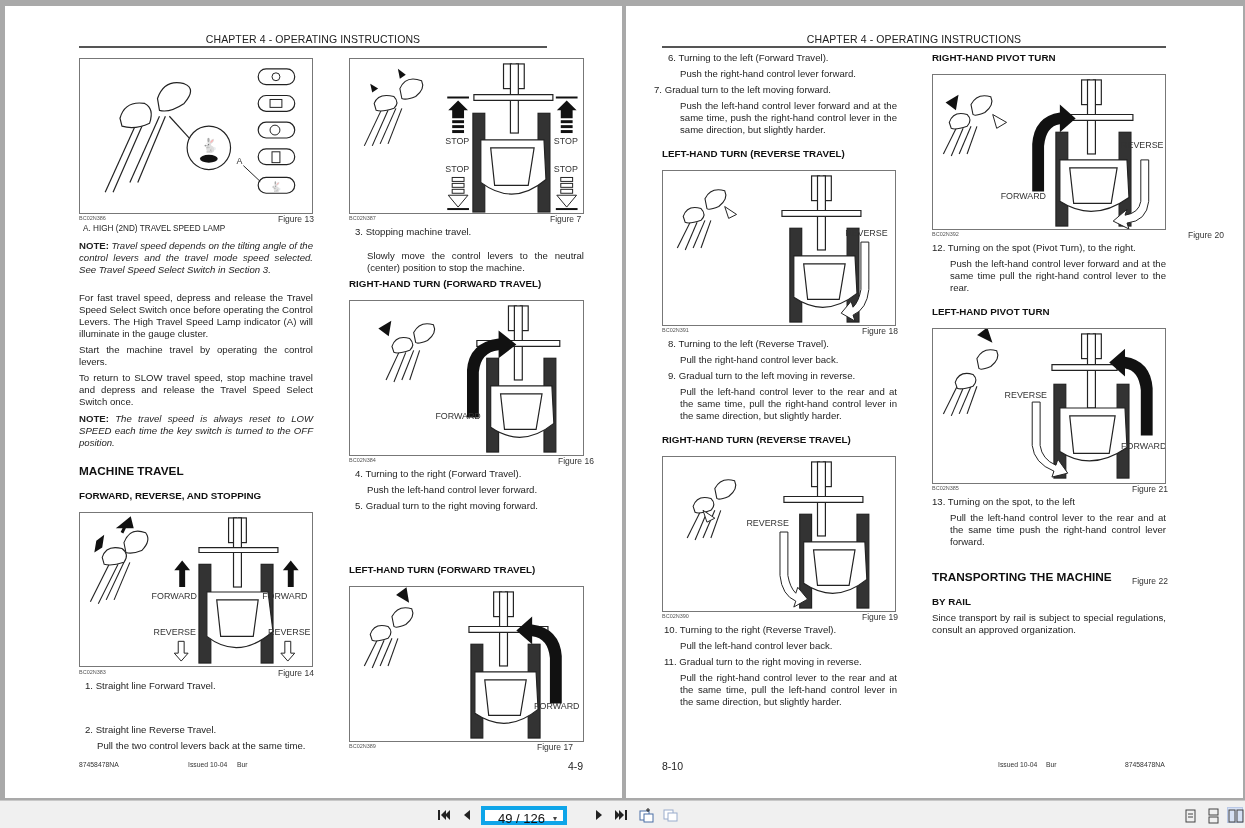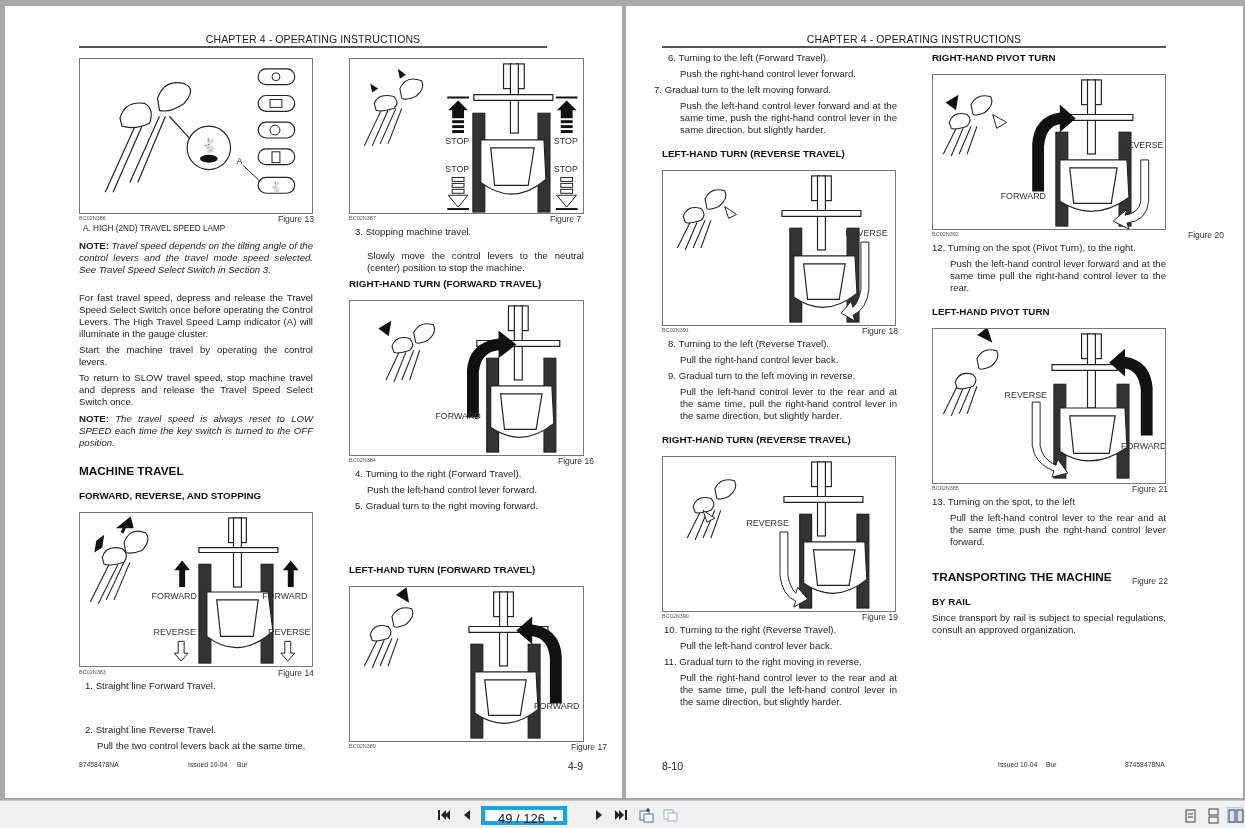--- a/index.html
+++ b/index.html
@@ -233,21 +233,21 @@
           <rect x="122" y="58" width="12" height="95" fill="#333"></rect>
           <rect x="180" y="58" width="12" height="95" fill="#333"></rect>
           <path d="M126 86 L188 86 L190 124 Q158 150 126 128 Z"></path>
           <path d="M136 94 L178 94 L172 130 L140 130 Z"></path>
         </g>
         <path d="M214 118 L214 70 Q212 42 184 38 L184 30 L168 44 L184 58 L184 50 Q200 52 202 72 L202 118 Z" fill="#111"></path>
         <text x="186" y="124" class="lbl">FORWARD</text>
       </svg>
     </div>
     <div class="figcode" style="left:344px;top:737px;">BC02N389</div>
-    <div class="figcap" style="left:566px;top:736px;">Figure 17</div>
+    <div class="figcap" style="left:532px;top:736px;">Figure 17</div>
 
     <div class="foot" style="left:74px;top:755px;">87458478NA</div>
     <div class="foot" style="left:183px;top:755px;">Issued 10-04</div>
     <div class="foot" style="left:232px;top:755px;">Bur</div>
     <div class="pnum" style="left:563px;top:754px;">4-9</div>
   </div>
 
   <div class="page" id="page-right">
     <div class="hdr">CHAPTER 4 - OPERATING INSTRUCTIONS</div>
     <div class="hdr-rule"></div>

